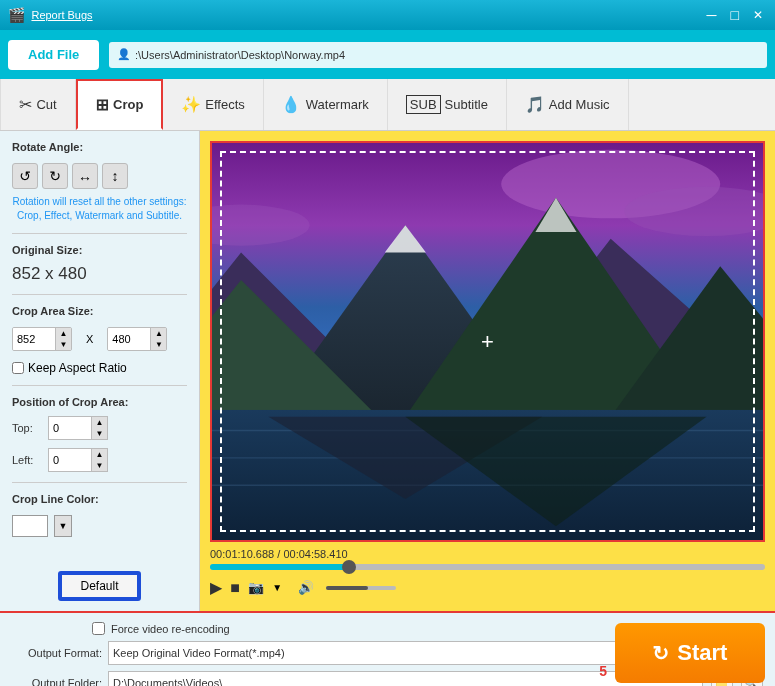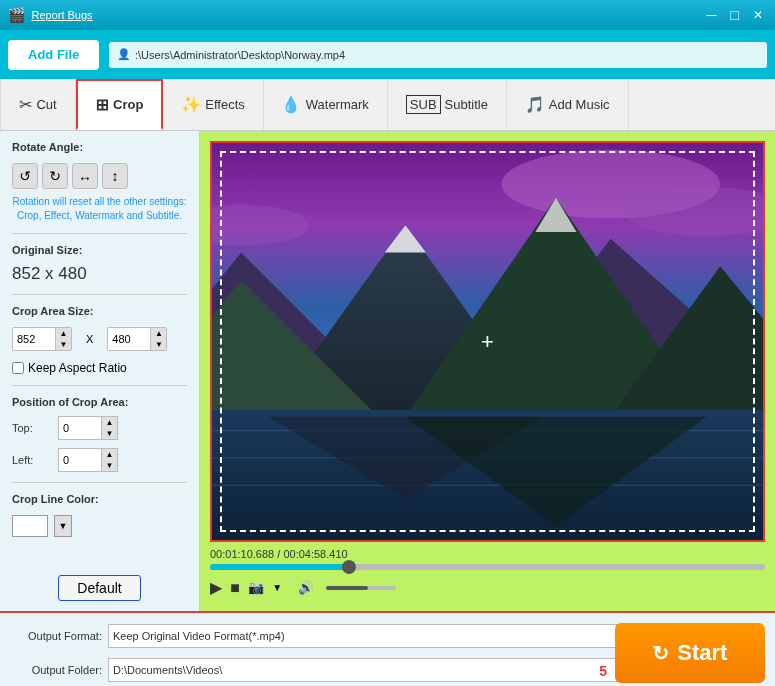--- a/index.html
+++ b/index.html
@@ -80,21 +80,21 @@
       color: #333;
       font-weight: bold;
       z-index: 2;
     }
     .nav-tab:first-child { border-left: 1px solid #ddd; }
 
     
     .main-content {
       display: flex;
       height: calc(686px - 30px - 42px - 52px - 82px);
-      background: #bef264;
+      background: #fde047;
     }
 
     
     .left-panel {
       width: 200px;
       background: #e8f4f8;
       padding: 10px 12px;
       border-right: 1px solid #ccc;
       display: flex;
       flex-direction: column;
@@ -144,44 +144,44 @@
       border: none;
       border-left: 1px solid #bbb;
       cursor: pointer;
       font-size: 8px;
       display: flex;
       align-items: center;
       justify-content: center;
     }
     .checkbox-row { display: flex; align-items: center; gap: 4px; margin-top: 4px; }
     .checkbox-row input { width: 12px; height: 12px; }
-    .pos-row { display: flex; align-items: center; gap: 16px; margin-top: 2px; }
+    .pos-row { display: flex; align-items: center; gap: 6px; margin-top: 2px; }
     .pos-label { width: 30px; font-size: 11px; color: #333; }
     .color-row { display: flex; align-items: center; gap: 6px; margin-top: 4px; }
     .color-swatch {
       width: 36px; height: 22px;
       border: 1px solid #999;
       background: white;
       cursor: pointer;
     }
     .color-dropdown-btn {
       background: #e0e0e0;
       border: 1px solid #999;
       height: 22px;
       width: 18px;
       cursor: pointer;
       display: flex; align-items: center; justify-content: center;
       font-size: 9px;
     }
     .default-btn {
       background: #f5f5f5;
-      border: 1px solid #1d4ed8;
+      border: 4px solid #1d4ed8;
       border-radius: 3px;
       padding: 4px 18px;
-      font-size: 14px;
+      font-size: 12px;
       cursor: pointer;
       margin-top: auto;
       align-self: center;
     }
 
     
     .right-panel {
       flex: 1;
       display: flex;
       flex-direction: column;
@@ -543,20 +543,24 @@
         <div class="volume-slider">
           <div class="volume-fill"></div>
         </div>
       </div>
     </div>
   </div>
 </div>
 
 <div class="bottom-section" style="position:relative; height:82px; background:#e8f4f8; border-top:2px solid #e53935; padding:6px 12px;">
 
+  <div class="row-flex">
+    <input type="checkbox" style="margin-left: 80px;">
+    <span class="force-cb-label">Force video re-encoding</span>
+  </div>
 
   <div class="row-flex">
     <span class="output-label">Output Format:</span>
     <div class="output-format-box">
       <span class="output-format-text">Keep Original Video Format(*.mp4)</span>
       <div class="output-format-btn">▼</div>
     </div>
     <span class="red-num-small">4</span>
     <button class="output-settings-btn">Output Settings</button>
   </div>

